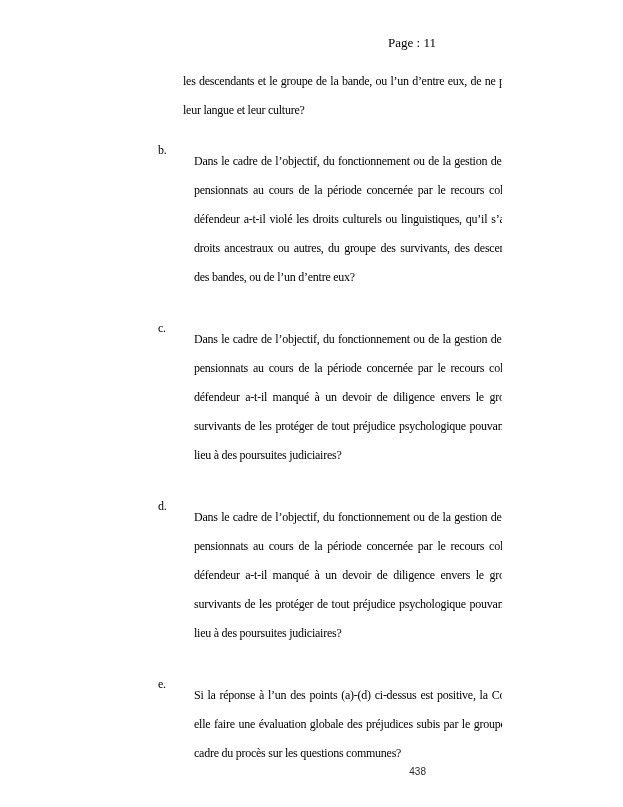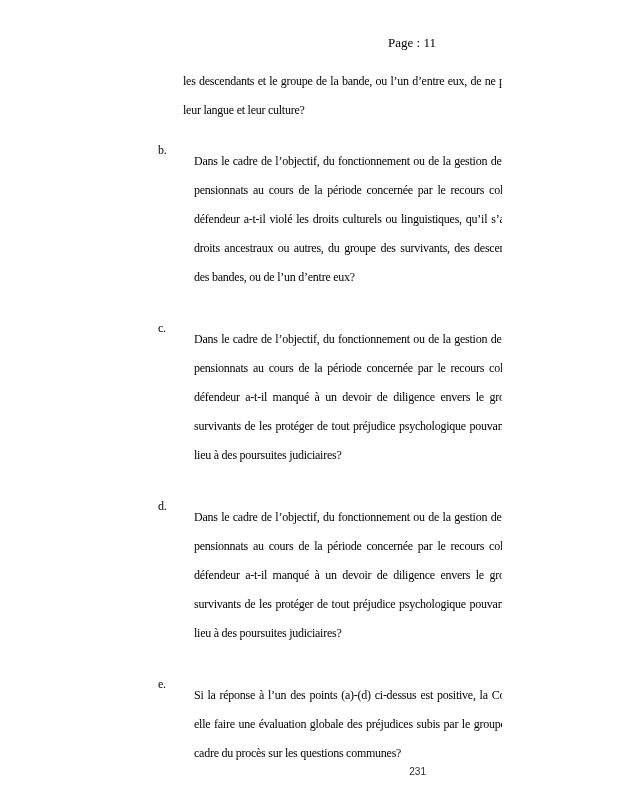--- a/index.html
+++ b/index.html
@@ -93,15 +93,15 @@
       <p class="list-text">Dans le cadre de l’objectif, du fonctionnement ou de la gestion de l’un des pensionnats au cours de la période concernée par le recours collectif, le défendeur a-t-il manqué à un devoir de diligence envers le groupe des survivants de les protéger de tout préjudice psychologique pouvant donner lieu à des poursuites judiciaires?</p>
     </div>
 
     <div class="list-item">
       <span class="list-marker">e.</span>
       <p class="list-text">Si la réponse à l’un des points (a)-(d) ci-dessus est positive, la Cour peut-elle faire une évaluation globale des préjudices subis par le groupe dans le cadre du procès sur les questions communes?</p>
     </div>
 
   </div>
 
-  <div class="page-footer">231</div>
+  <div class="page-footer">438</div>
 
 </div>
 
 </body></html>

